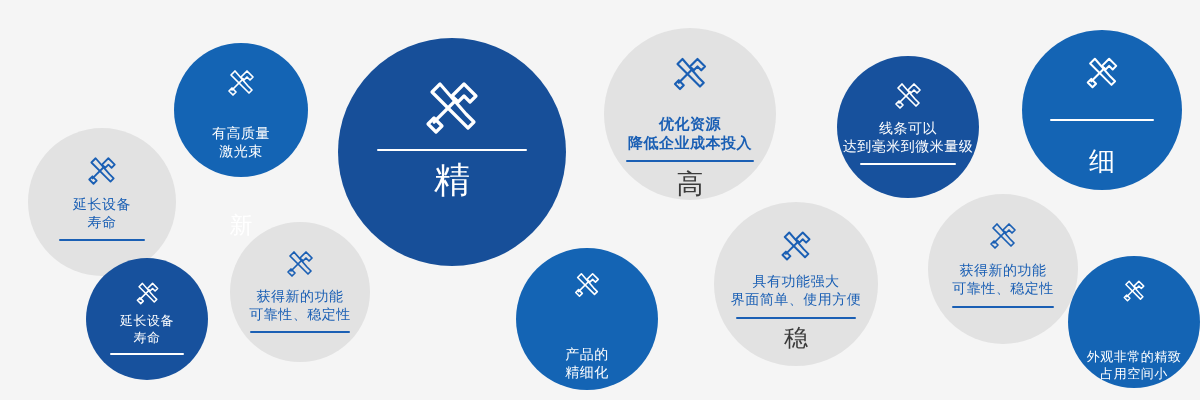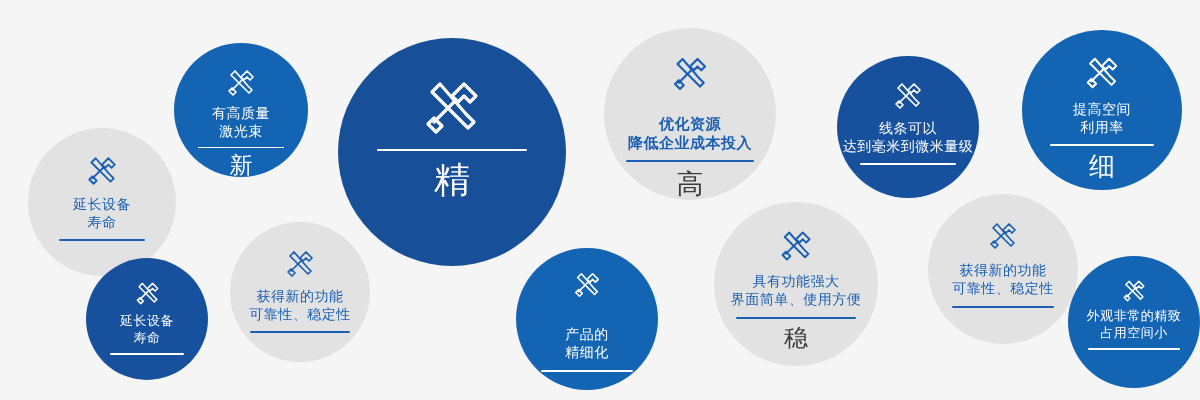--- a/index.html
+++ b/index.html
@@ -19,21 +19,21 @@
     position: absolute;
     border-radius: 50%;
     display: flex;
     flex-direction: column;
     align-items: center;
     justify-content: flex-start;
     box-sizing: border-box;
     text-align: center;
     line-height: 1.28;
   }
-  .bubble.blue      { background: #1464b4; color: #ffffff; }
+  .bubble.blue      { background: #1464b4; color: #ffffff; gap: 20px; }
   .bubble.blue-dark { background: #17519d; color: #ffffff; }
   .bubble.blue-deep { background: #174f99; color: #ffffff; }
   .bubble.gray      { background: #e2e2e2; color: #1a5fb4; }
 
   .ico {
     display: block;
     line-height: 0;
   }
   .ico svg { display: block; }
 
@@ -117,21 +117,21 @@
   #b-new-function-right .rule  { width: 102px; margin-top: 8px; }
 
   #b-space-usage        { left: 1022px; top: 30px;  width: 160px; height: 160px; padding-top: 24px; }
   #b-space-usage .ico svg { width: 38px; height: 38px; }
   #b-space-usage .lines { font-size: 14px; margin-top: 9px; }
   #b-space-usage .rule  { width: 104px; margin-top: 7px; }
   #b-space-usage .bigchar { font-size: 26px; margin-top: 7px; }
 
   #b-compact-design     { left: 1068px; top: 256px; width: 132px; height: 132px; padding-top: 22px; }
   #b-compact-design .ico svg { width: 26px; height: 26px; }
-  #b-compact-design .lines { font-size: 13px; margin-top: 4px; }
+  #b-compact-design .lines { font-size: 13px; margin-top: 25px; }
   #b-compact-design .rule  { width: 92px; margin-top: 7px; }
 </style>
 </head>
 <body>
 
 <div id="stage">
 
   <div class="bubble gray" id="b-extend-life-gray">
     <span class="ico">
       <svg viewBox="0 0 64 64" fill="none" stroke="currentColor" stroke-width="3.4" stroke-linecap="round" stroke-linejoin="round">
@@ -282,22 +282,20 @@
 
   <div class="bubble blue" id="b-space-usage">
     <span class="ico">
       <svg viewBox="0 0 64 64" fill="none" stroke="currentColor" stroke-width="3.4" stroke-linecap="round" stroke-linejoin="round">
         <path d="M44 8 L56 20 L50 26 L44 20 L38 26 L32 20 Z"></path>
         <path d="M36 24 L14 46"></path>
         <path d="M14 42 L8 48 L16 56 L22 50 L14 42 Z"></path>
         <path d="M20 8 L12 16 L40 44 L48 52 L54 46 L46 38 Z"></path>
       </svg>
     </span>
-    <span class="lines">提高空间
-利用率</span>
     <span class="rule"></span>
     <span class="bigchar">细</span>
   </div>
 
   <div class="bubble blue" id="b-compact-design">
     <span class="ico">
       <svg viewBox="0 0 64 64" fill="none" stroke="currentColor" stroke-width="3.6" stroke-linecap="round" stroke-linejoin="round">
         <path d="M44 8 L56 20 L50 26 L44 20 L38 26 L32 20 Z"></path>
         <path d="M36 24 L14 46"></path>
         <path d="M14 42 L8 48 L16 56 L22 50 L14 42 Z"></path>

